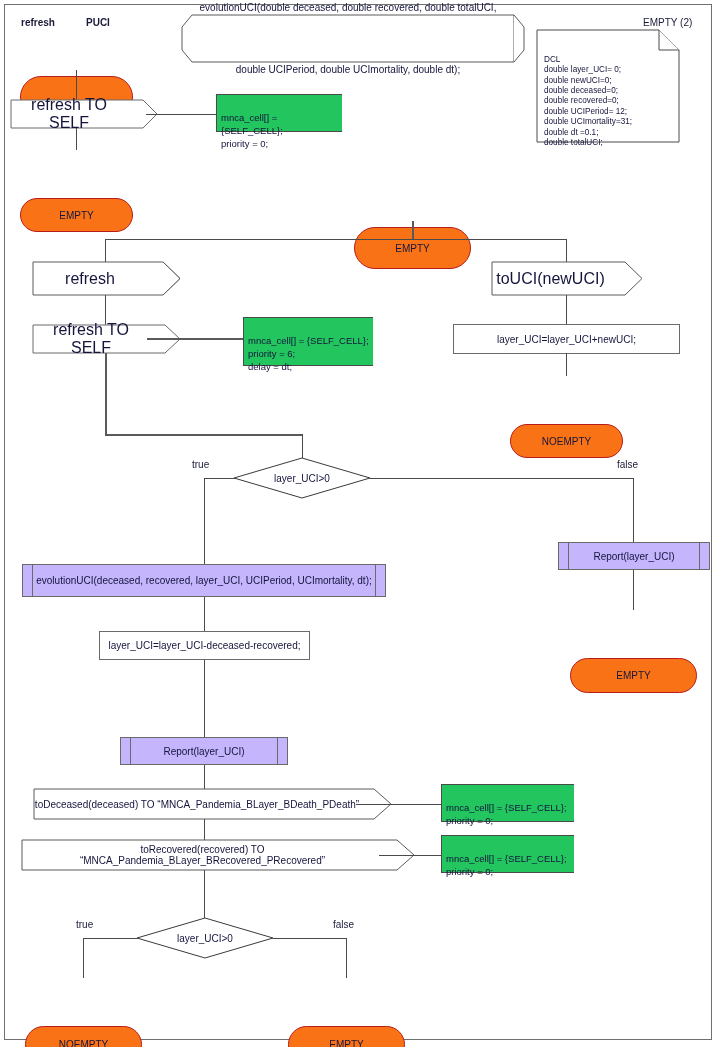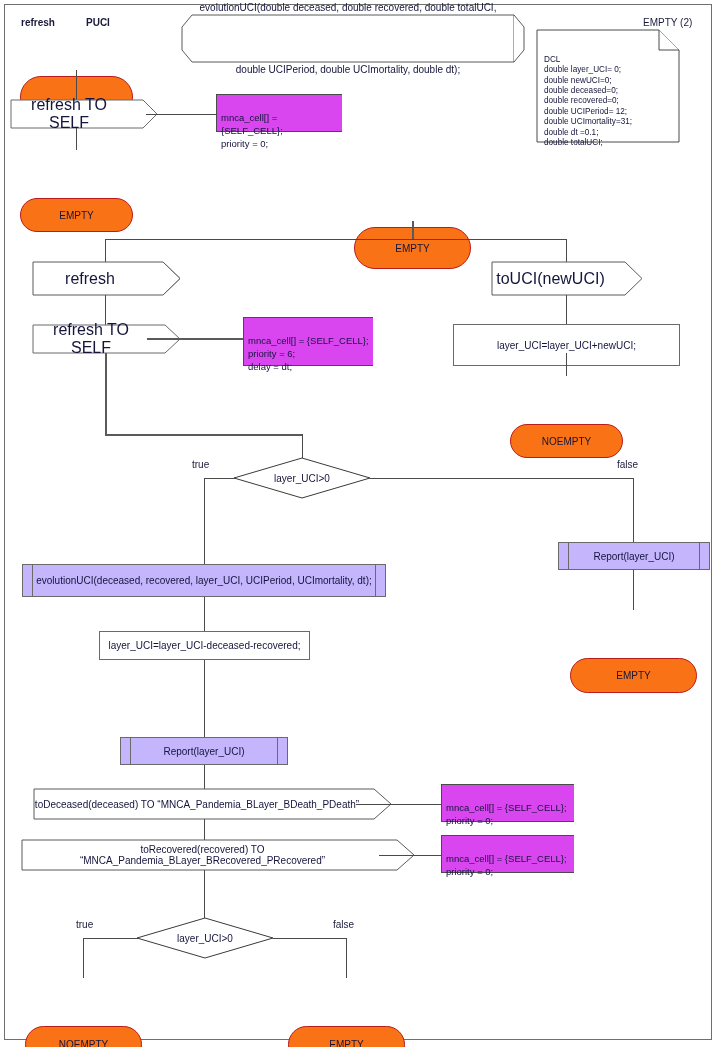--- a/index.html
+++ b/index.html
@@ -43,21 +43,21 @@
                    justify-content:center;text-align:center;}
 
   
   .proccall{position:absolute;box-sizing:border-box;border:1px solid #6a6a6a;background:#c4b5fd;
             display:flex;align-items:center;justify-content:center;font-size:10px;color:#14143c;}
   .proccall:before,.proccall:after{content:"";position:absolute;top:0;bottom:0;width:1px;background:#6a6a6a;}
   .proccall:before{left:9px;}
   .proccall:after{right:9px;}
 
   
-  .comment{position:absolute;box-sizing:border-box;border:1px solid #4a4a4a;border-right:none;background:#d946ef;
+  .comment{position:absolute;box-sizing:border-box;border:1px solid #4a4a4a;border-right:none;background:#22c55e;
            font-size:9.5px;color:#14143c;padding:3px 4px 2px 4px;line-height:13px;white-space:pre-line;}
 
   
   .sigbox{position:absolute;font-size:10px;color:#14143c;}
   .sigbox > svg{position:absolute;left:0;top:0;overflow:visible;}
   .sigbox > .txt{position:absolute;left:0;top:0;right:0;bottom:0;display:flex;flex-direction:column;
                  align-items:center;justify-content:center;text-align:center;line-height:14px;gap:48px;}
 
   
   .note{position:absolute;font-size:8.2px;color:#14143c;line-height:10.4px;white-space:pre-line;
@@ -164,21 +164,21 @@
   <div class="vline" style="left:302px;top:434px;height:24px;"></div>
 
   <div class="input" style="left:492px;top:262px;width:133px;height:33px;">
     <svg width="151" height="35" viewBox="0 0 151 35">
       <path d="M0,0 L133,0 L150,16.5 L133,33 L0,33 Z" fill="#ffffff" stroke="#5a5a5a" stroke-width="1"></path>
     </svg>
     <div class="txt">toUCI(newUCI)</div>
   </div>
   <div class="vline" style="left:566px;top:295px;height:29px;"></div>
 
-  <div class="task" style="left:453px;top:324px;width:227px;height:42px;">
+  <div class="task" style="left:453px;top:324px;width:227px;height:30px;">
     <span>layer_UCI=layer_UCI+newUCI;</span>
   </div>
   <div class="vline" style="left:566px;top:353px;height:23px;"></div>
 
   <div class="state" style="left:510px;top:376px;width:113px;height:34px;">
     <span>NOEMPTY</span>
   </div>
 
   <div class="decision" style="left:234px;top:458px;width:136px;height:40px;">
     <svg width="136" height="40" viewBox="0 0 136 40">

